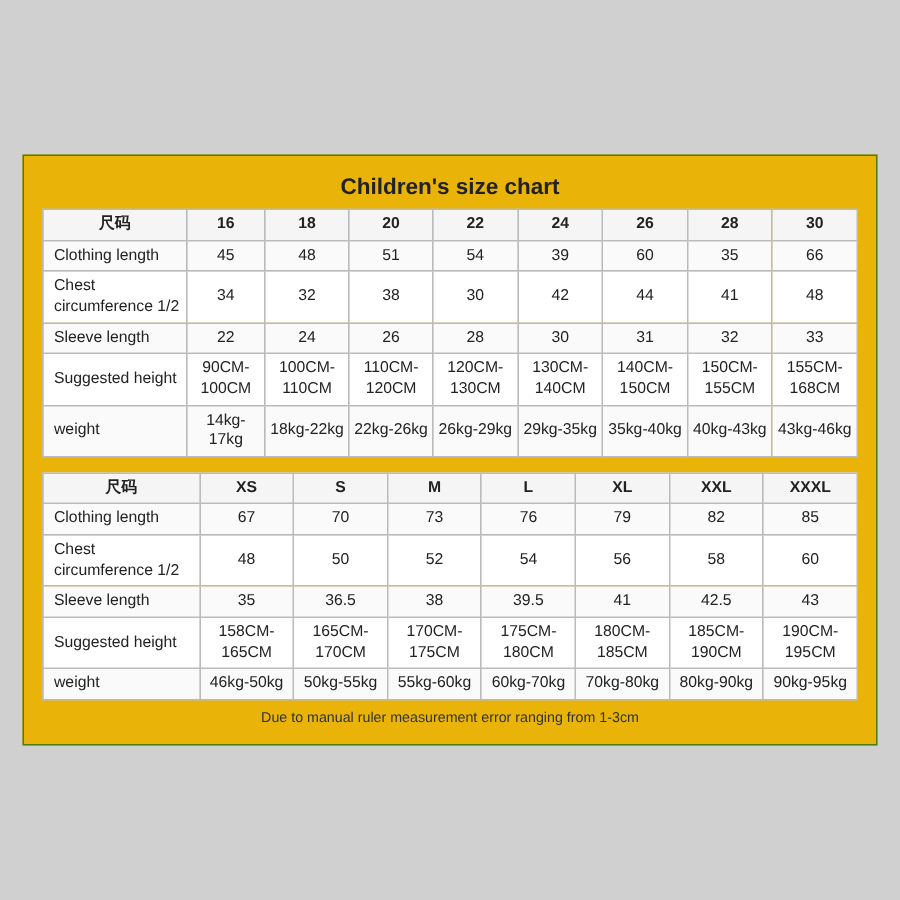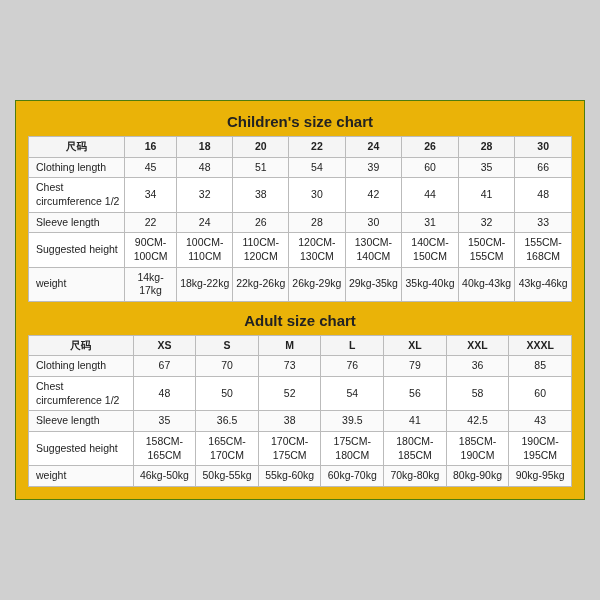--- a/index.html
+++ b/index.html
@@ -137,21 +137,20 @@
           <td>29kg-35kg</td>
           <td>35kg-40kg</td>
           <td>40kg-43kg</td>
           <td>43kg-46kg</td>
         </tr>
       </tbody>
   </table>
 
   <div class="section-gap"></div>
 
-  <div class="chart-title">Adult size chart</div>
   <table>
     <thead>
       <tr id="adult-header-row">
           <th>尺码</th>
           <th>XS</th>
           <th>S</th>
           <th>M</th>
           <th>L</th>
           <th>XL</th>
           <th>XXL</th>
@@ -159,21 +158,21 @@
         </tr>
     </thead>
     <tbody id="adult-table-body">
     <tr>
           <td class="row-label">Clothing length</td>
           <td>67</td>
           <td>70</td>
           <td>73</td>
           <td>76</td>
           <td>79</td>
-          <td>36</td>
+          <td>82</td>
           <td>85</td>
         </tr>
         <tr>
           <td class="row-label">Chest circumference 1/2</td>
           <td>48</td>
           <td>50</td>
           <td>52</td>
           <td>54</td>
           <td>56</td>
           <td>58</td>
@@ -205,13 +204,14 @@
           <td>50kg-55kg</td>
           <td>55kg-60kg</td>
           <td>60kg-70kg</td>
           <td>70kg-80kg</td>
           <td>80kg-90kg</td>
           <td>90kg-95kg</td>
         </tr>
       </tbody>
   </table>
 
+  <div class="footnote">Due to manual ruler measurement error ranging from 1-3cm</div>
 </div>
 
 </body></html>

